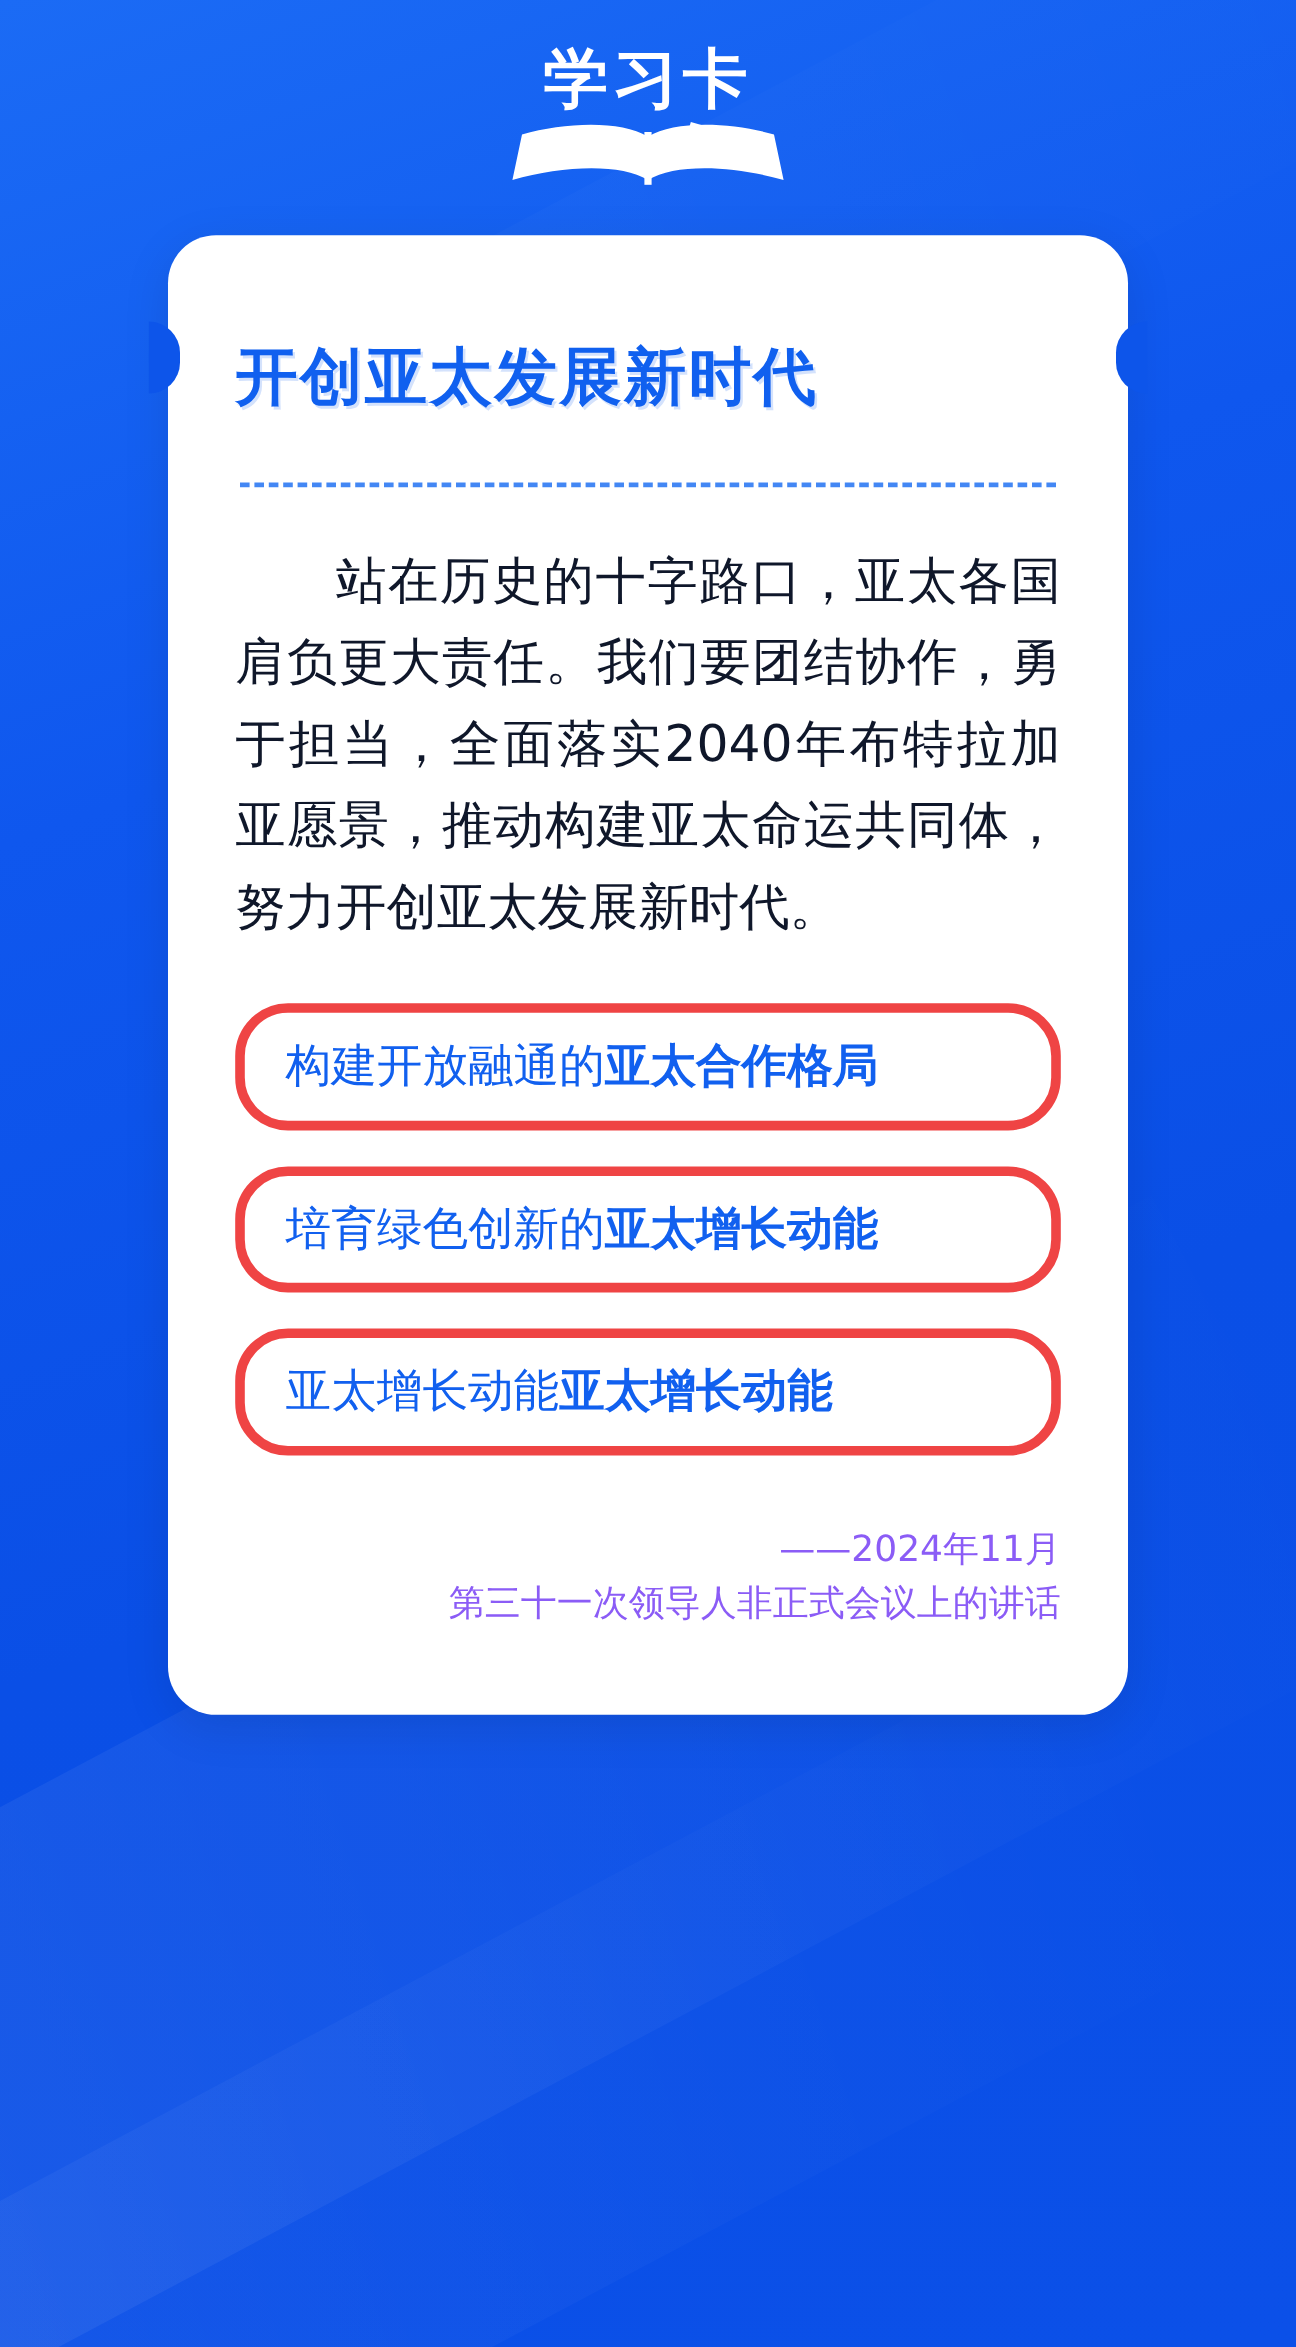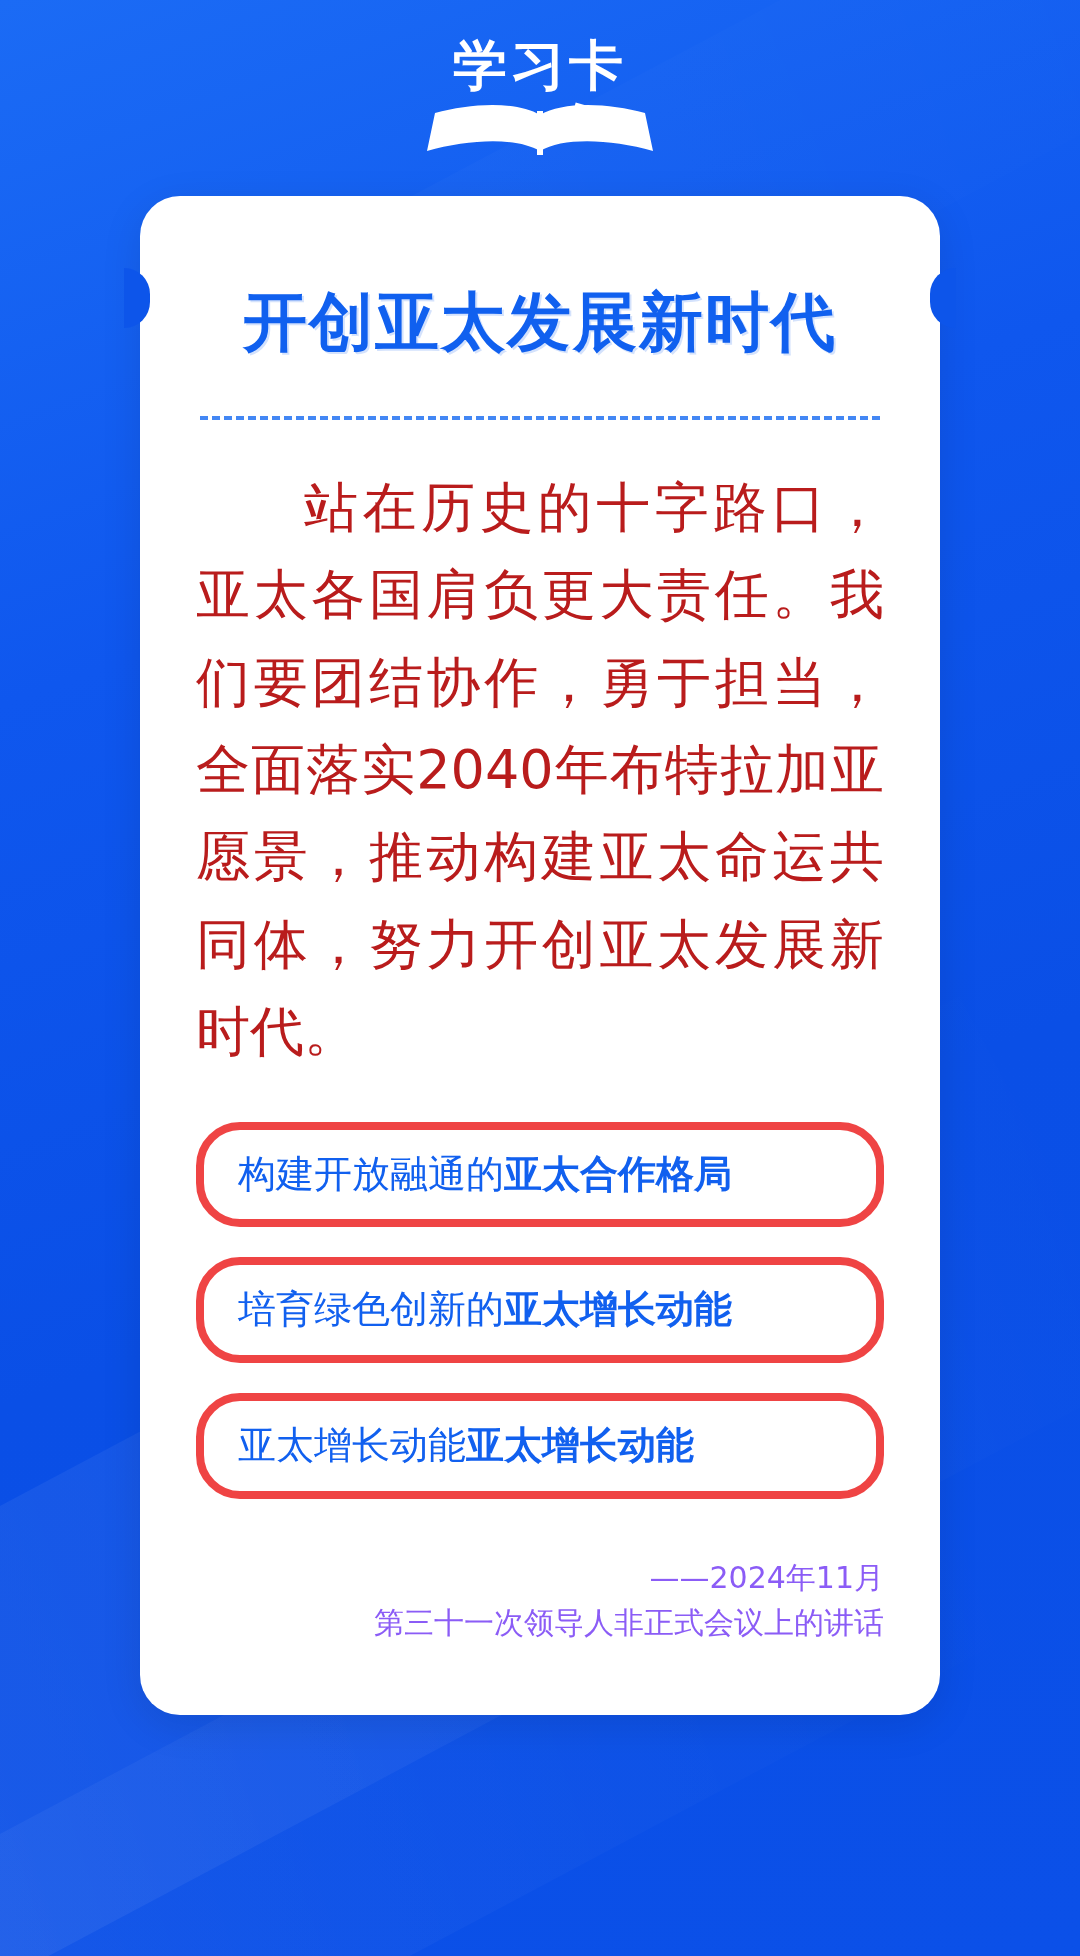--- a/index.html
+++ b/index.html
@@ -50,21 +50,21 @@
     position: absolute;
     top: 6px;
     left: 0;
     width: 100%;
     text-align: center;
     color: #ffffff;
     font-size: 54px;
     font-weight: 700;
     letter-spacing: 4px;
     line-height: 1;
-    font-family: Liberation Serif, serif;
+    font-family: Liberation Sans, sans-serif;
   }
   .brand-book {
     position: absolute;
     bottom: 2px;
     left: 50%;
     transform: translateX(-50%);
   }
 
   
   .card {
@@ -82,41 +82,41 @@
     position: absolute;
     width: 26px;
     height: 60px;
     background: #0d55ea;
     top: 268px;
   }
   .notch.left  { left: 124px;  border-radius: 0 30px 30px 0; }
   .notch.right { right: 124px; border-radius: 30px 0 0 30px; }
 
   .title {
-    text-align: center;
+    text-align: left;
     color: #1060ef;
-    font-size: 64px;
+    font-size: 52px;
     font-weight: 900;
     letter-spacing: 2px;
     line-height: 1.15;
     margin: 26px 0 0 0;
     font-family: "DejaVu Sans", "Liberation Sans", sans-serif;
     text-shadow: 2px 2px 0 rgba(16,96,239,0.18);
   }
 
   .divider {
     margin: 56px 4px 44px 4px;
     height: 0;
     border-top: 4px dashed #2f7bf3;
     opacity: .9;
   }
 
   .body-text {
-    color: #b91c1c;
-    font-size: 54px;
+    color: #0f172a;
+    font-size: 42px;
     line-height: 1.62;
     text-align: justify;
     text-indent: 2em;
     font-weight: 500;
     margin: 0 0 46px 0;
     font-family: "DejaVu Sans", "Liberation Sans", sans-serif;
   }
 
   .pill {
     border: 8px solid #ef4444;

